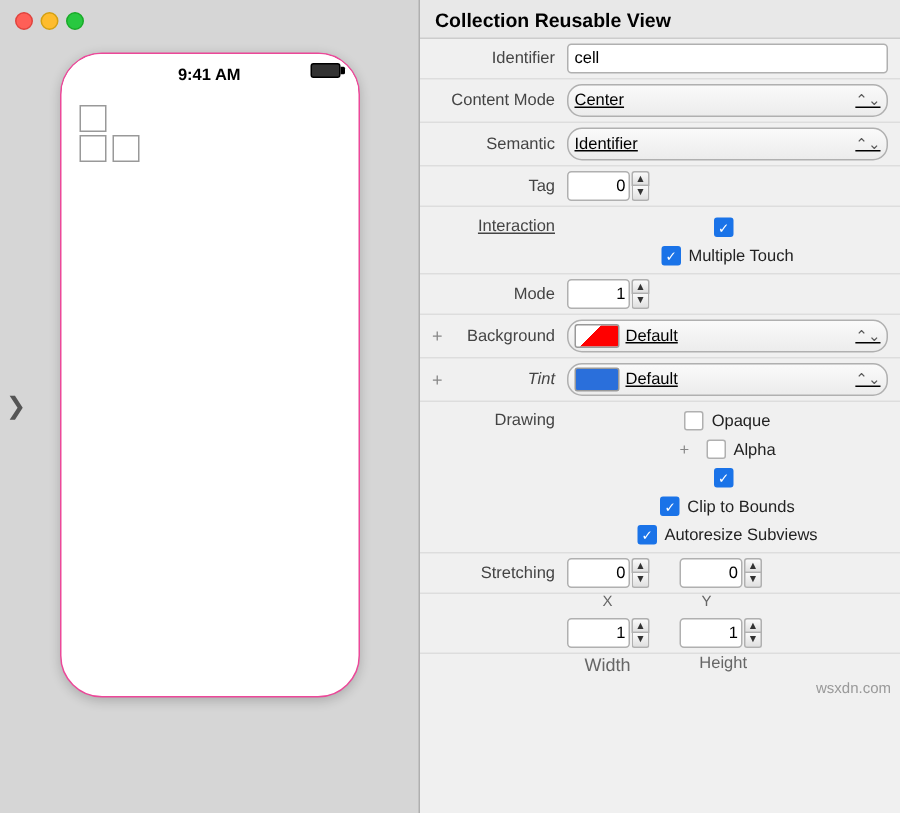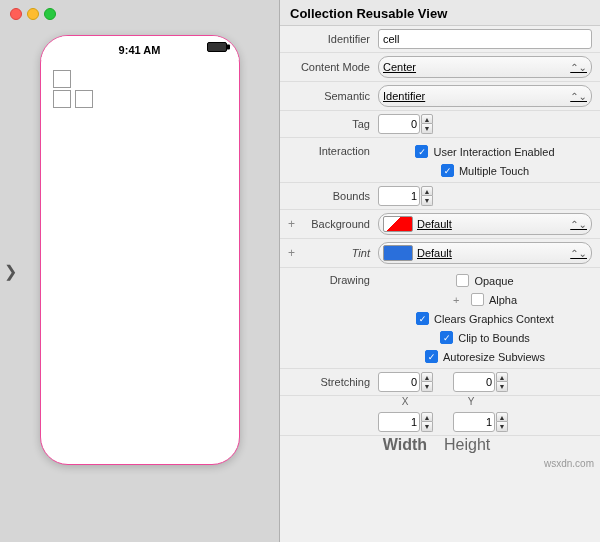--- a/index.html
+++ b/index.html
@@ -401,35 +401,34 @@
         <input class="stepper-input" type="text" value="0" style="">
         <div class="stepper-buttons">
           <div class="stepper-btn">▲</div>
           <div class="stepper-btn">▼</div>
         </div>
       </div>
     </div>
   </div>
 
   <div class="row" style="align-items: flex-start; padding-top: 5px;">
-    <div class="row-label" style="padding-top:2px;">Interaction</div>
+    <div class="row-label" style="padding-top:2px;text-decoration:underline;">Interaction</div>
     <div class="row-content interaction-col">
       <div class="checkbox-row">
         <div class="checkbox checked">✓</div>
-        <span class="checkbox-label">User Interaction Enabled</span>
       </div>
       <div class="checkbox-row">
         <div class="checkbox checked">✓</div>
         <span class="checkbox-label">Multiple Touch</span>
       </div>
     </div>
   </div>
 
   <div class="row">
-    <div class="row-label">Bounds</div>
+    <div class="row-label">Mode</div>
     <div class="row-content">
       <div class="stepper-group">
         <input class="stepper-input" type="text" value="1" style="">
         <div class="stepper-buttons">
           <div class="stepper-btn">▲</div>
           <div class="stepper-btn">▼</div>
         </div>
       </div>
     </div>
   </div>
@@ -471,21 +470,20 @@
       </div>
       <div style="display:flex; align-items:center; gap:4px;">
         <span class="plus-icon" style="font-size:11px;">+</span>
         <div class="checkbox-row">
           <div class="checkbox"></div>
           <span class="checkbox-label">Alpha</span>
         </div>
       </div>
       <div class="checkbox-row">
         <div class="checkbox checked">✓</div>
-        <span class="checkbox-label">Clears Graphics Context</span>
       </div>
       <div class="checkbox-row">
         <div class="checkbox checked">✓</div>
         <span class="checkbox-label">Clip to Bounds</span>
       </div>
       <div class="checkbox-row">
         <div class="checkbox checked">✓</div>
         <span class="checkbox-label">Autoresize Subviews</span>
       </div>
     </div>
@@ -534,20 +532,20 @@
           <div class="stepper-buttons">
             <div class="stepper-btn">▲</div>
             <div class="stepper-btn">▼</div>
           </div>
         </div>
       </div>
     </div>
   </div>
 
   <div style="display:flex; padding: 0 8px 2px; margin-left:90px;">
-    <span style="font-size:16px; color:#666; min-width:54px; text-align:center;font-weight:bold;">Width</span>
-    <span style="font-size:16px; color:#666; min-width:54px; text-align:left; margin-left:12px;">Height</span>
+    <span style="font-size:12px; color:#666; min-width:54px; text-align:center;">Width</span>
+    <span style="font-size:11px; color:#666; min-width:54px; text-align:right; margin-left:12px;">Height</span>
   </div>
 
   <div class="watermark">
     <span>wsxdn.com</span>
   </div>
 </div>
 
 </body></html>

